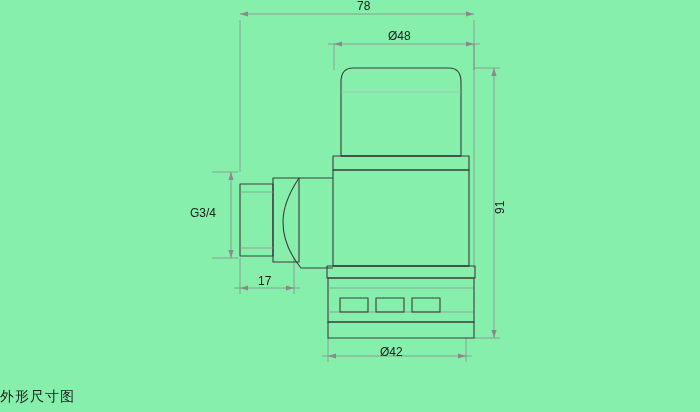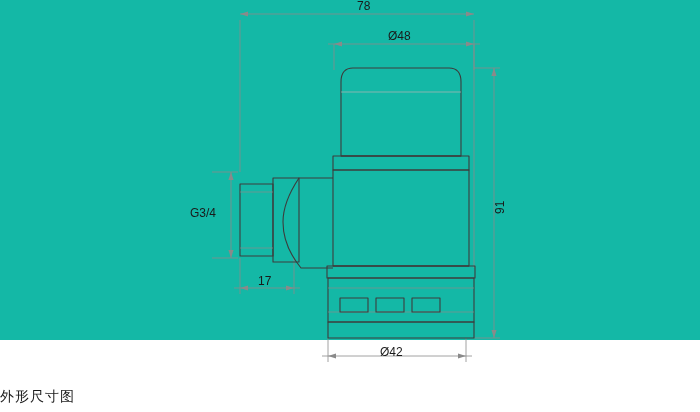--- a/index.html
+++ b/index.html
@@ -9,22 +9,22 @@
   }
   body {
     width: 700px;
     height: 412px;
     font-family: "Liberation Sans", sans-serif;
     overflow: hidden;
   }
   #stage {
     position: relative;
     width: 700px;
-    height: 340px;
-    background: #14b8a6;
+    height: 412px;
+    background: #86efac;
   }
   #drawing {
     position: absolute;
     left: 0;
     top: 0;
     width: 700px;
     height: 412px;
   }
   .caption {
     position: absolute;

